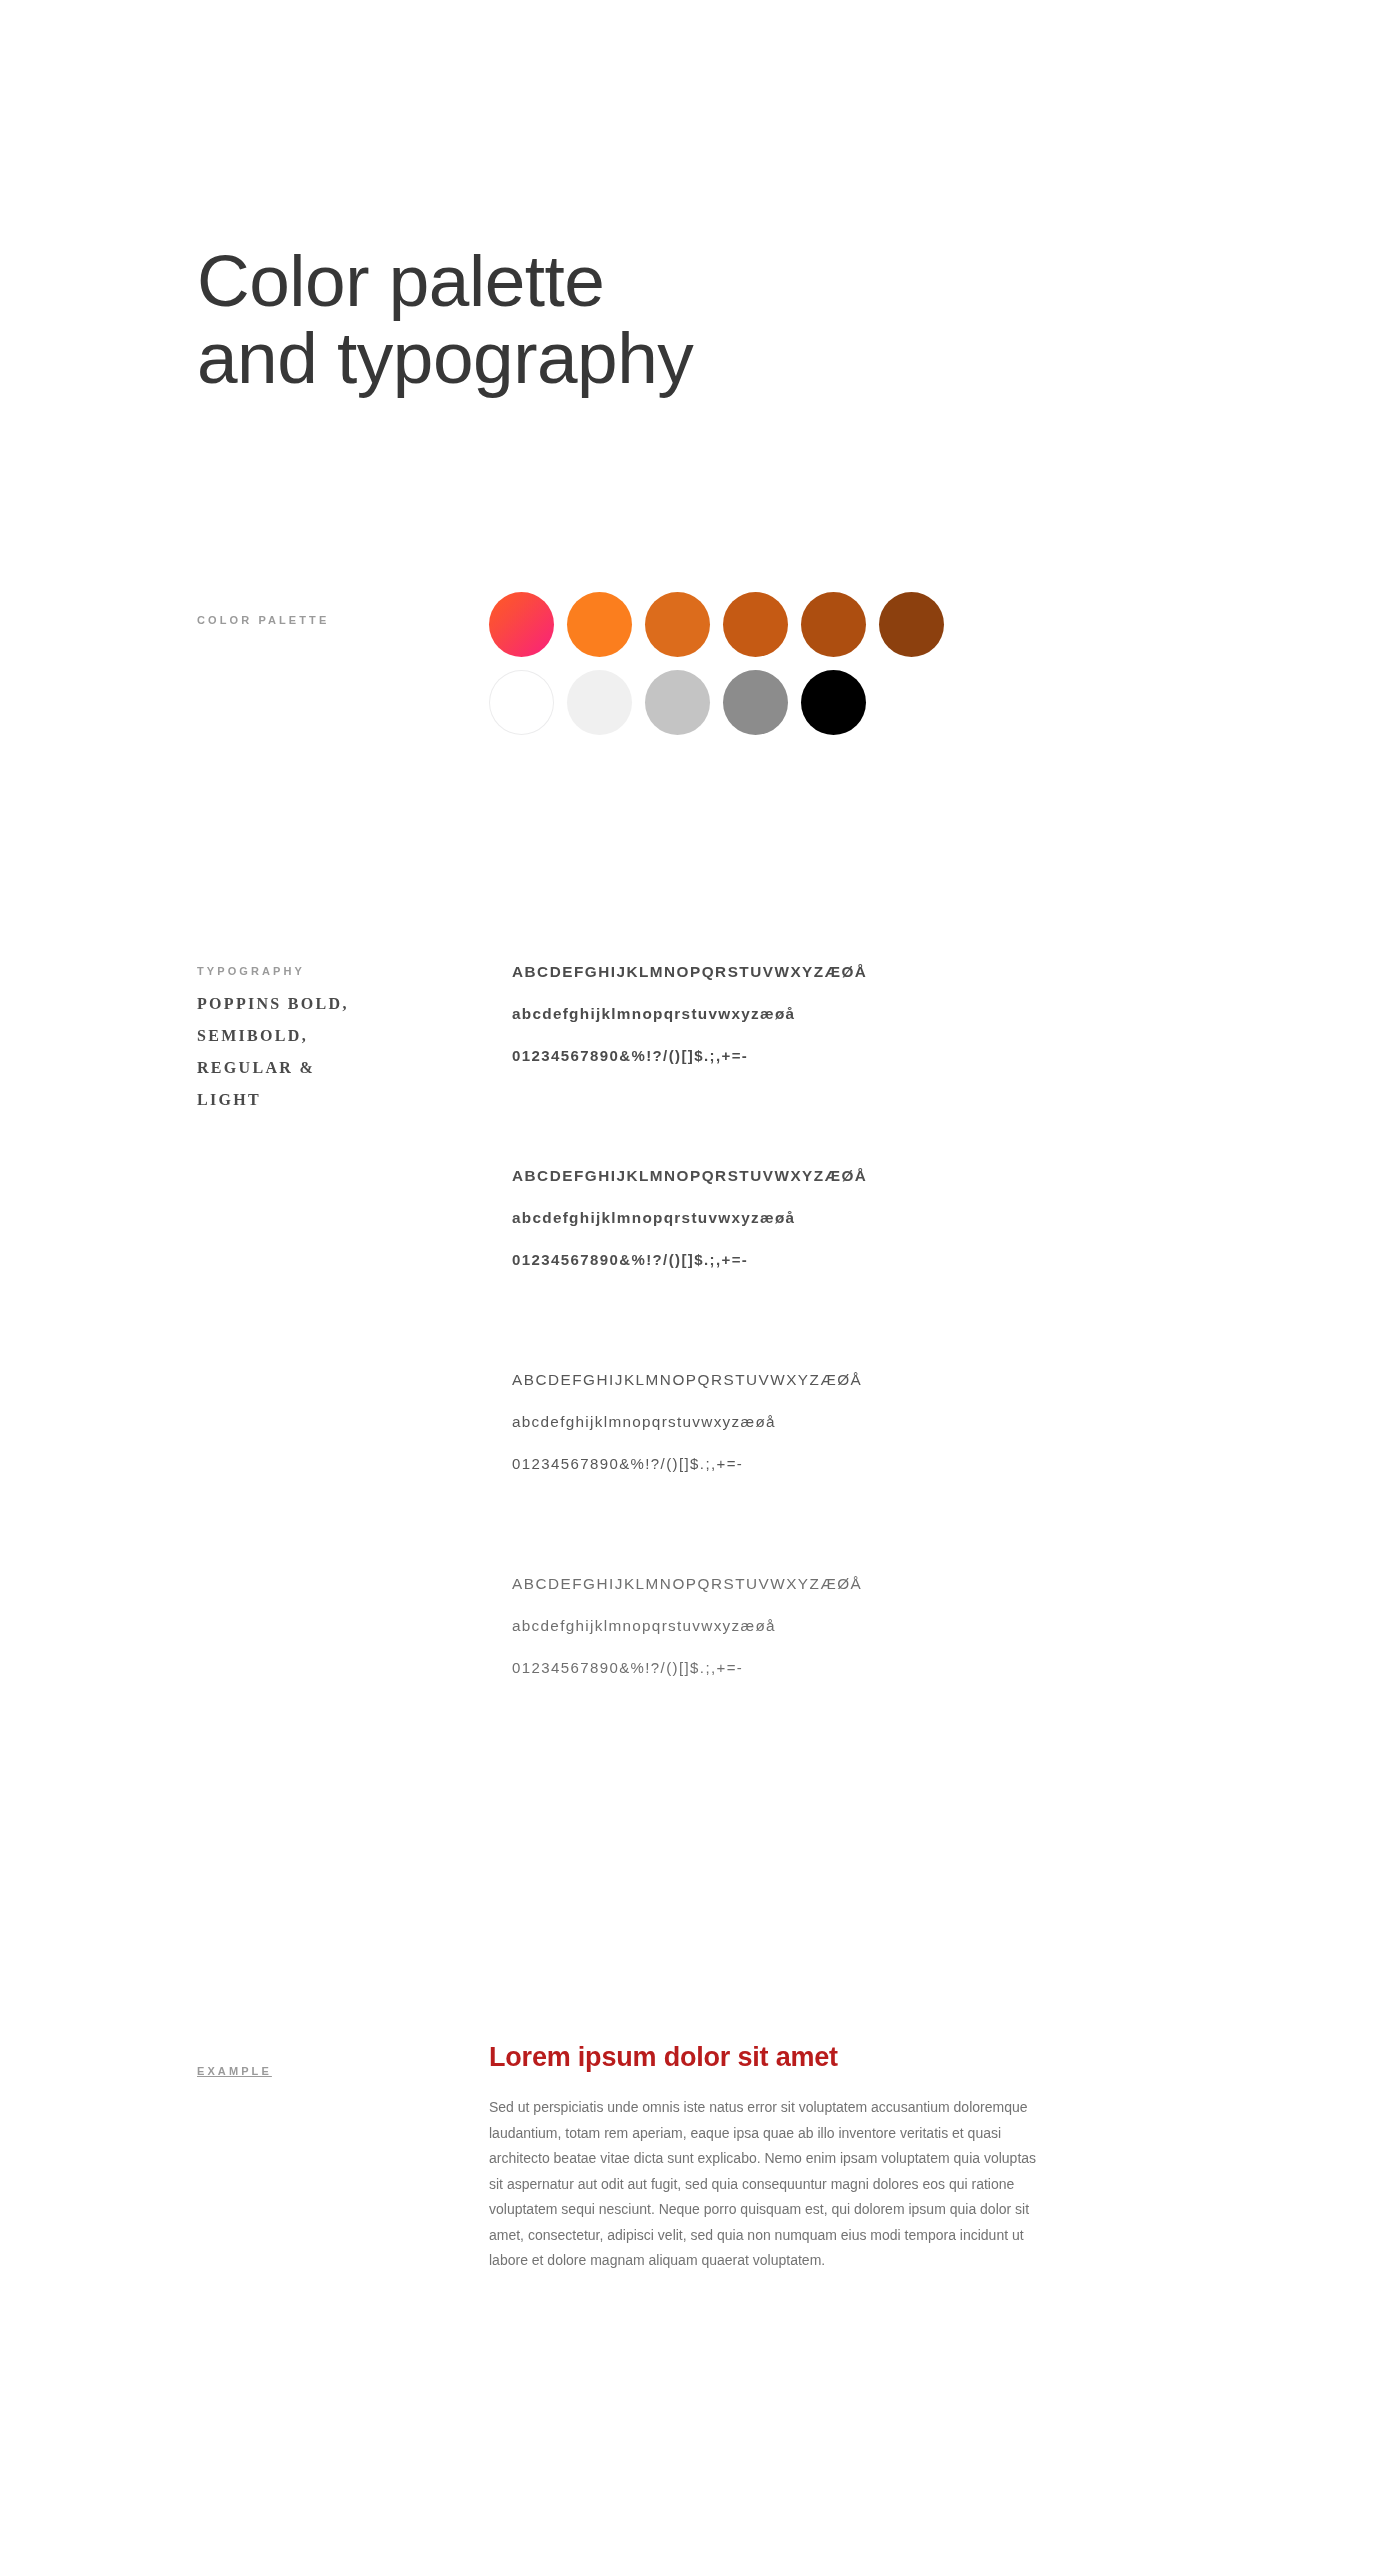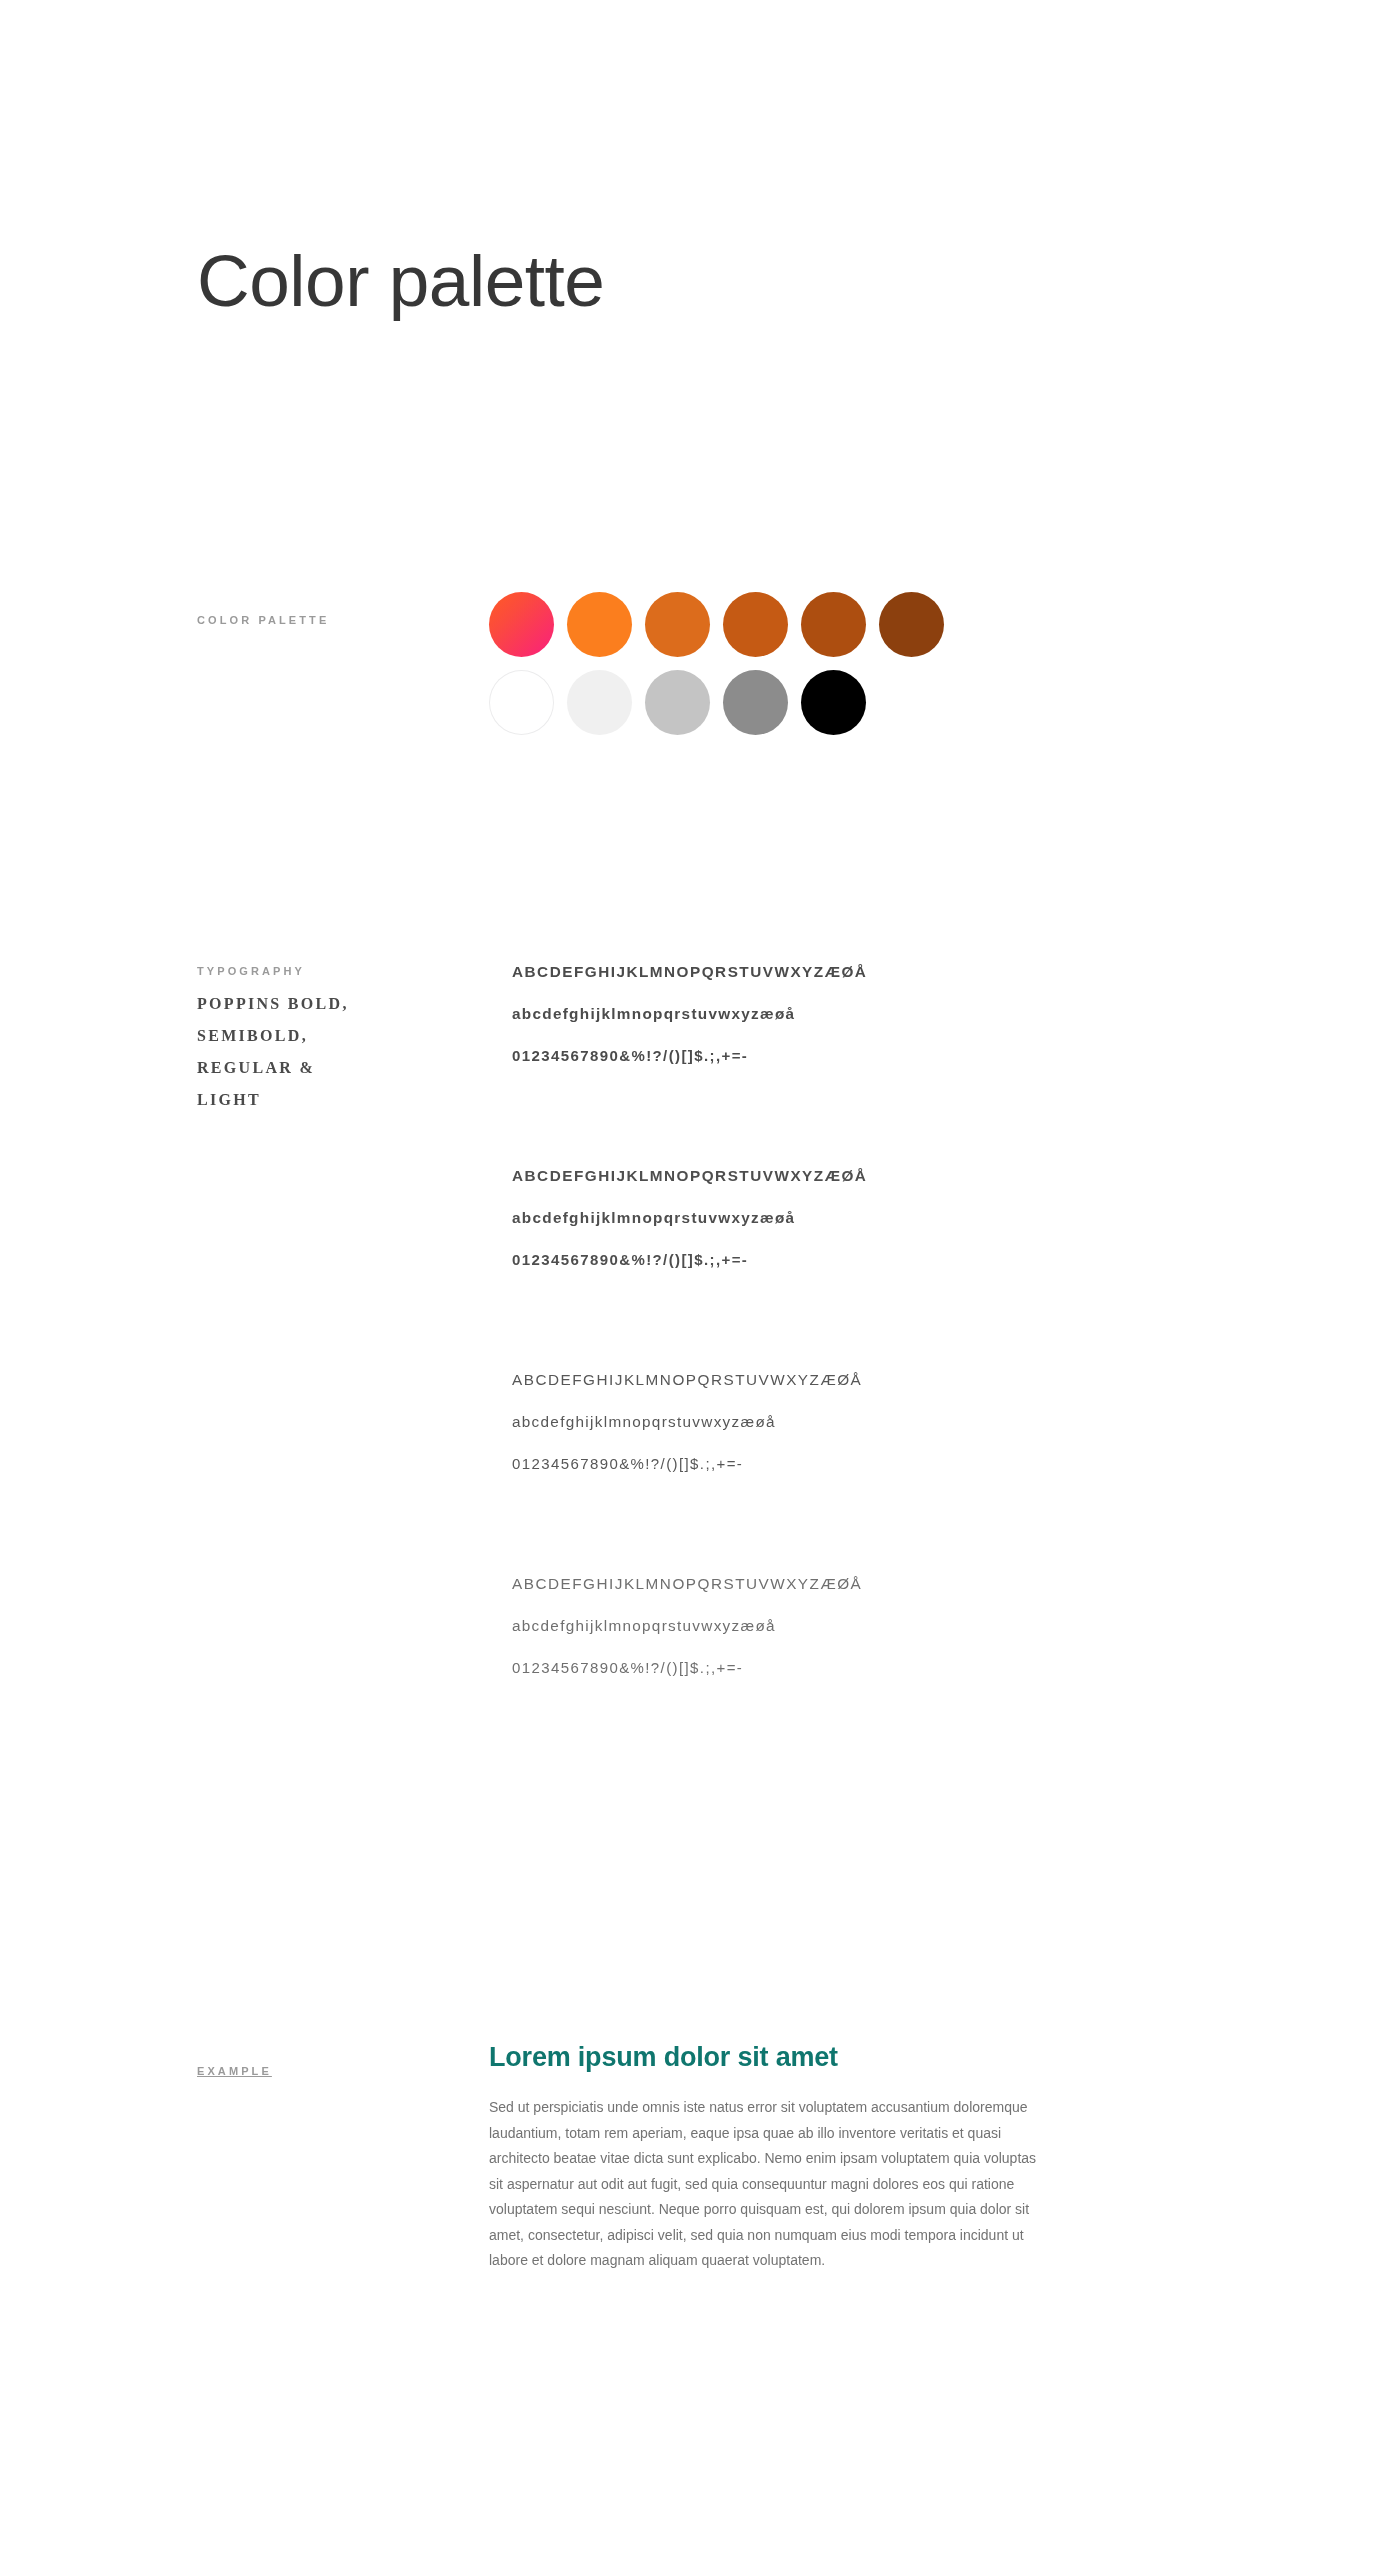--- a/index.html
+++ b/index.html
@@ -165,41 +165,42 @@
     position: absolute;
     left: 292px;
     top: -18px;
     width: 553px;
   }
   .example-heading {
     font-family: "Liberation Sans", sans-serif;
     font-weight: 700;
     font-size: 27px;
     letter-spacing: -0.2px;
-    color: #0f766e;
+    color: #b91c1c;
     margin: 0 0 22px 0;
     line-height: 1.2;
   }
   .example-paragraph {
     font-family: "Liberation Sans", sans-serif;
     font-weight: 400;
     font-size: 14px;
     line-height: 1.82;
     color: #737373;
     margin: 0;
     max-width: 549px;
   }
 </style>
 </head>
 <body>
 
 <div class="page">
 
   <div class="title-block">
     <div class="title-line">Color palette</div>
+    <div class="title-line">and typography</div>
   </div>
 
   <div class="palette-section">
     <div class="palette-label rail-label">COLOR PALETTE</div>
     <div class="swatch-grid">
       <div class="swatch-row" id="row-warm">
           <div class="swatch" title="#FF5B24 → #FA1F7E" style="background: linear-gradient(135deg, rgb(255, 91, 36) 0%, rgb(251, 74, 62) 35%, rgb(250, 31, 126) 100%);"></div>
           <div class="swatch" title="#FB7E1E" style="background: rgb(251, 126, 30);"></div>
           <div class="swatch" title="#DC6C1C" style="background: rgb(220, 108, 28);"></div>
           <div class="swatch" title="#C55A14" style="background: rgb(197, 90, 20);"></div>

